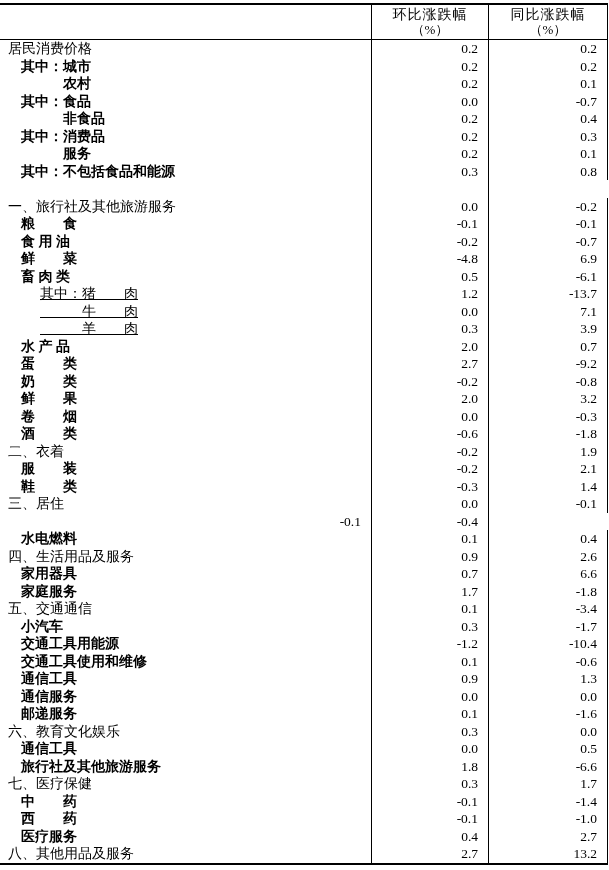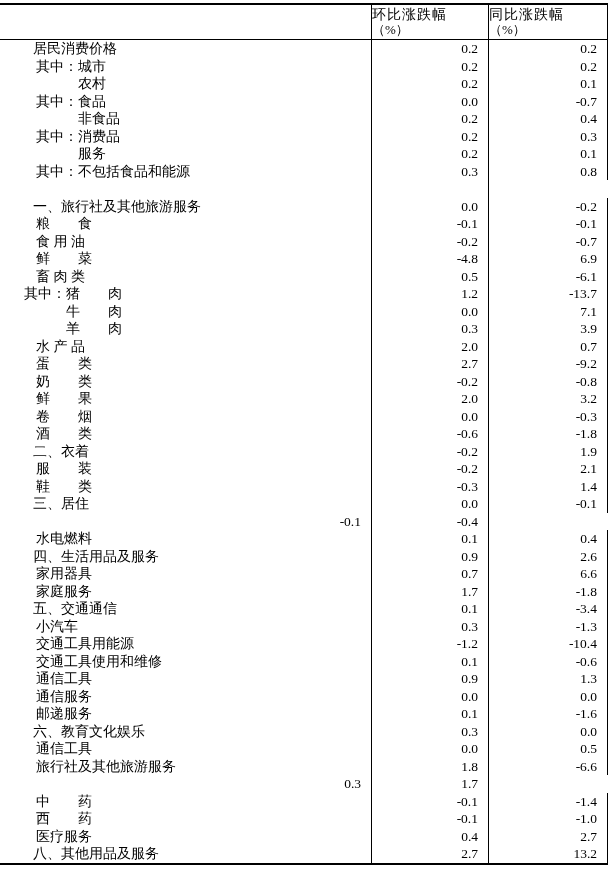--- a/index.html
+++ b/index.html
@@ -8,29 +8,29 @@
     font-family:"Liberation Serif","DejaVu Serif",serif;
     position:relative;overflow:hidden;
   }
   .tbl{
     position:absolute;left:0;top:3px;width:608px;
     border-top:2px solid #000;border-bottom:2px solid #000;
   }
   .hdr,.row{display:grid;grid-template-columns:372px 117px 119px;}
   .cell{box-sizing:border-box;border-right:1px solid #000;overflow:hidden;}
   .hdr{border-bottom:1px solid #000;}
-  .hdr .cell{height:34px;padding-top:2px;}
+  .hdr .cell{height:34px;text-align:center;padding-top:2px;}
   .hline1{font-size:14px;line-height:16px;letter-spacing:1px;}
   .hline2{font-size:13px;line-height:14px;}
   .row .cell{height:17.5px;line-height:17.5px;}
   .label{font-size:14px;white-space:pre;}
   .num{text-align:right;padding-right:10px;font-size:13.5px;}
-  .ind0 .label{padding-left:8px;margin-left:25px;}
-  .ind1 .label{padding-left:36px;}
-  .ind2 .label{padding-left:24px;}
+  .ind0 .label{padding-left:8px;}
+  .ind1 .label{padding-left:21px;font-weight:bold;}
+  .ind2 .label{padding-left:40px;text-decoration:underline;}
 </style>
 </head>
 <body>
 
 <div class="tbl">
 
   <div class="hdr">
     <div class="cell"></div>
     <div class="cell">
       <div class="hline1">环比涨跌幅</div>
@@ -203,21 +203,21 @@
         <div class="cell num">-1.8</div>
       </div>
       <div class="row ind0">
         <div class="cell label">五、交通通信</div>
         <div class="cell num">0.1</div>
         <div class="cell num">-3.4</div>
       </div>
       <div class="row ind1">
         <div class="cell label">小汽车</div>
         <div class="cell num">0.3</div>
-        <div class="cell num">-1.3</div>
+        <div class="cell num">-1.7</div>
       </div>
       <div class="row ind1">
         <div class="cell label">交通工具用能源</div>
         <div class="cell num">-1.2</div>
         <div class="cell num">-10.4</div>
       </div>
       <div class="row ind1">
         <div class="cell label">交通工具使用和维修</div>
         <div class="cell num">0.1</div>
         <div class="cell num">-0.6</div>
@@ -246,20 +246,21 @@
         <div class="cell label">通信工具</div>
         <div class="cell num">0.0</div>
         <div class="cell num">0.5</div>
       </div>
       <div class="row ind1">
         <div class="cell label">旅行社及其他旅游服务</div>
         <div class="cell num">1.8</div>
         <div class="cell num">-6.6</div>
       </div>
       <div class="row ind0">
+        <div class="cell label">七、医疗保健</div>
         <div class="cell num">0.3</div>
         <div class="cell num">1.7</div>
       </div>
       <div class="row ind1">
         <div class="cell label">中　　药</div>
         <div class="cell num">-0.1</div>
         <div class="cell num">-1.4</div>
       </div>
       <div class="row ind1">
         <div class="cell label">西　　药</div>

